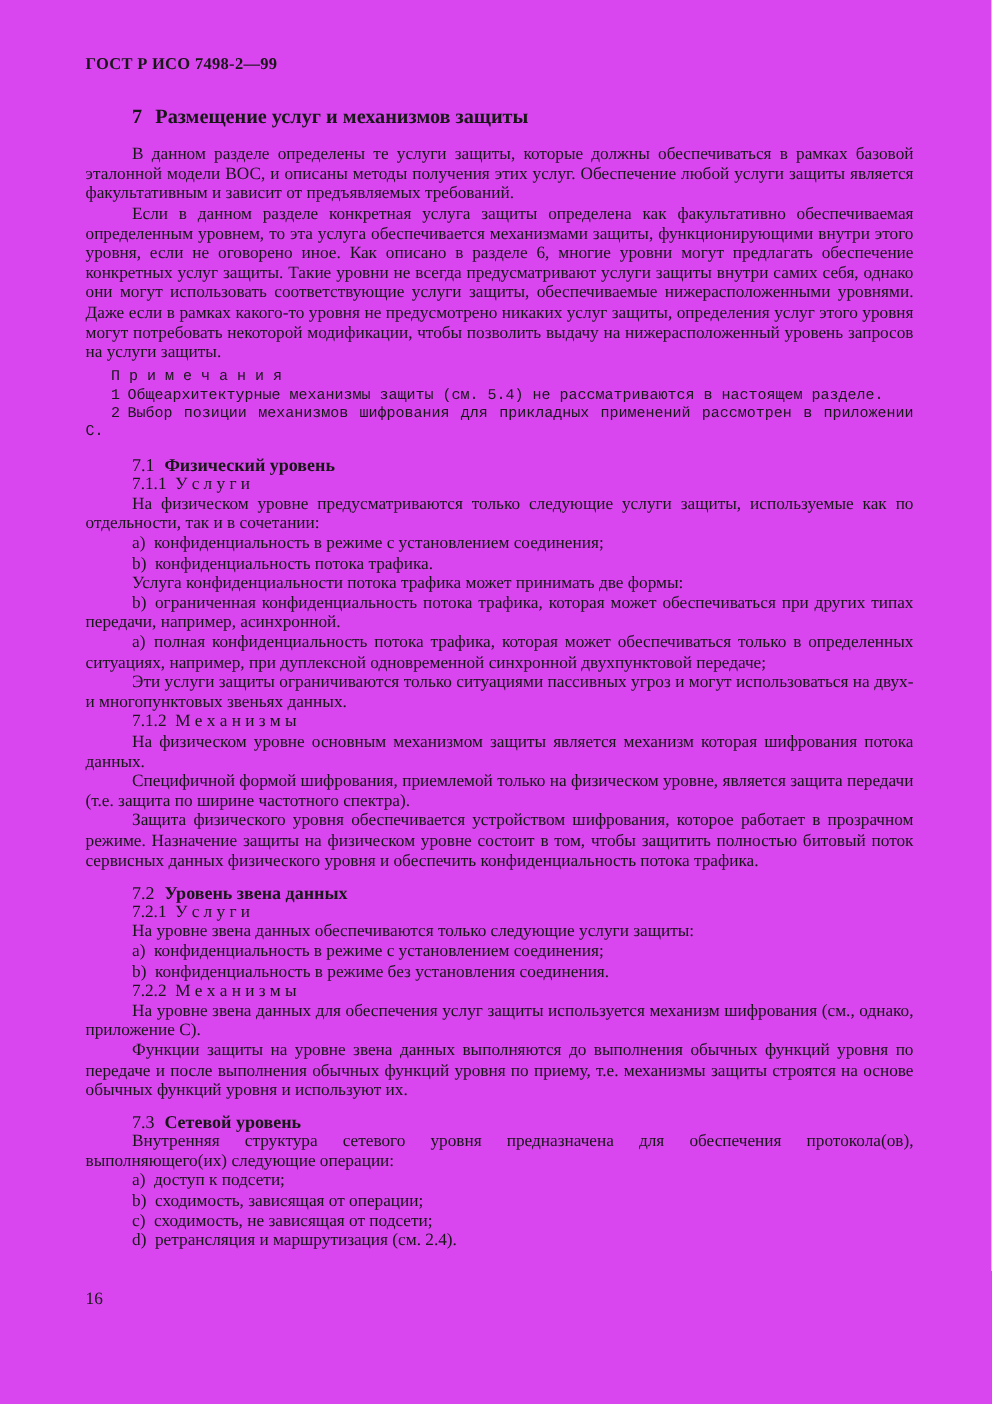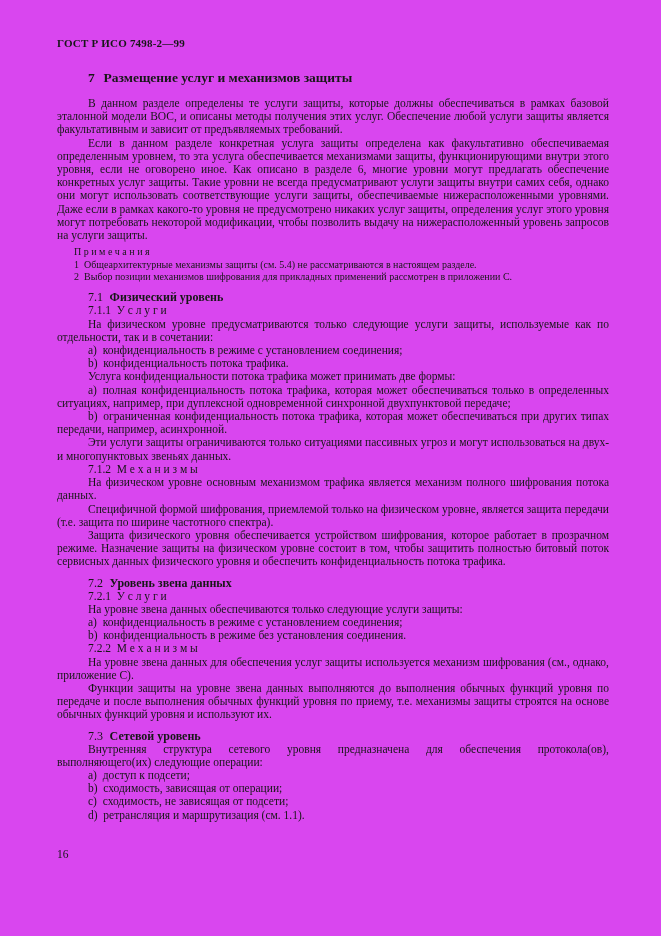--- a/index.html
+++ b/index.html
@@ -38,20 +38,21 @@
     text-align: justify;
     text-indent: 31px;
   }
   .notes { margin: 4px 0 4px; }
   .notes p {
     margin: 0;
     font-size: 10px;
     line-height: 12.4px;
     text-align: justify;
     text-indent: 17px;
+    font-family: Liberation Mono, monospace;
   }
   .sub-heading {
     margin: 7px 0 0;
     font-size: 12px;
     font-weight: normal;
     text-indent: 31px;
     line-height: 14px;
     font-family: Liberation Serif, serif;
   }
   .sub-heading .ttl { font-weight: bold; margin-left: 0.55em; }
@@ -85,40 +86,40 @@
       <p>1 Общеархитектурные механизмы защиты (см. 5.4) не рассматриваются в настоящем разделе.</p>
       <p>2 Выбор позиции механизмов шифрования для прикладных применений рассмотрен в приложении С.</p>
     </div>
 
     <h2 class="sub-heading"><span>7.1</span><span class="ttl">Физический уровень</span></h2>
     <h3 class="subsub-heading">7.1.1 У с л у г и</h3>
     <p class="body">На физическом уровне предусматриваются только следующие услуги защиты, используемые как по отдельности, так и в сочетании:</p>
     <p class="list-item">a) конфиденциальность в режиме с установлением соединения;</p>
     <p class="list-item">b) конфиденциальность потока трафика.</p>
     <p class="body">Услуга конфиденциальности потока трафика может принимать две формы:</p>
+    <p class="list-item">b) ограниченная конфиденциальность потока трафика, которая может обеспечиваться при других типах передачи, например, асинхронной.</p>
     <p class="list-item">a) полная конфиденциальность потока трафика, которая может обеспечиваться только в определенных ситуациях, например, при дуплексной одновременной синхронной двухпунктовой передаче;</p>
-    <p class="list-item">b) ограниченная конфиденциальность потока трафика, которая может обеспечиваться при других типах передачи, например, асинхронной.</p>
     <p class="body">Эти услуги защиты ограничиваются только ситуациями пассивных угроз и могут использоваться на двух- и многопунктовых звеньях данных.</p>
     <h3 class="subsub-heading">7.1.2 М е х а н и з м ы</h3>
-    <p class="body">На физическом уровне основным механизмом трафика является механизм полного шифрования потока данных.</p>
+    <p class="body">На физическом уровне основным механизмом защиты является механизм которая шифрования потока данных.</p>
     <p class="body">Специфичной формой шифрования, приемлемой только на физическом уровне, является защита передачи (т.е. защита по ширине частотного спектра).</p>
     <p class="body">Защита физического уровня обеспечивается устройством шифрования, которое работает в прозрачном режиме. Назначение защиты на физическом уровне состоит в том, чтобы защитить полностью битовый поток сервисных данных физического уровня и обеспечить конфиденциальность потока трафика.</p>
 
     <h2 class="sub-heading"><span>7.2</span><span class="ttl">Уровень звена данных</span></h2>
     <h3 class="subsub-heading">7.2.1 У с л у г и</h3>
     <p class="body">На уровне звена данных обеспечиваются только следующие услуги защиты:</p>
     <p class="list-item">a) конфиденциальность в режиме с установлением соединения;</p>
     <p class="list-item">b) конфиденциальность в режиме без установления соединения.</p>
     <h3 class="subsub-heading">7.2.2 М е х а н и з м ы</h3>
     <p class="body">На уровне звена данных для обеспечения услуг защиты используется механизм шифрования (см., однако, приложение С).</p>
     <p class="body">Функции защиты на уровне звена данных выполняются до выполнения обычных функций уровня по передаче и после выполнения обычных функций уровня по приему, т.е. механизмы защиты строятся на основе обычных функций уровня и используют их.</p>
 
     <h2 class="sub-heading"><span>7.3</span><span class="ttl">Сетевой уровень</span></h2>
     <p class="body">Внутренняя структура сетевого уровня предназначена для обеспечения протокола(ов), выполняющего(их) следующие операции:</p>
     <p class="list-item">a) доступ к подсети;</p>
     <p class="list-item">b) сходимость, зависящая от операции;</p>
     <p class="list-item">c) сходимость, не зависящая от подсети;</p>
-    <p class="list-item">d) ретрансляция и маршрутизация (см. 1.1).</p>
+    <p class="list-item">d) ретрансляция и маршрутизация (см. 2.4).</p>
 
     <p class="page-number">16</p>
 
   </div>
 </div>
 
 </body></html>

